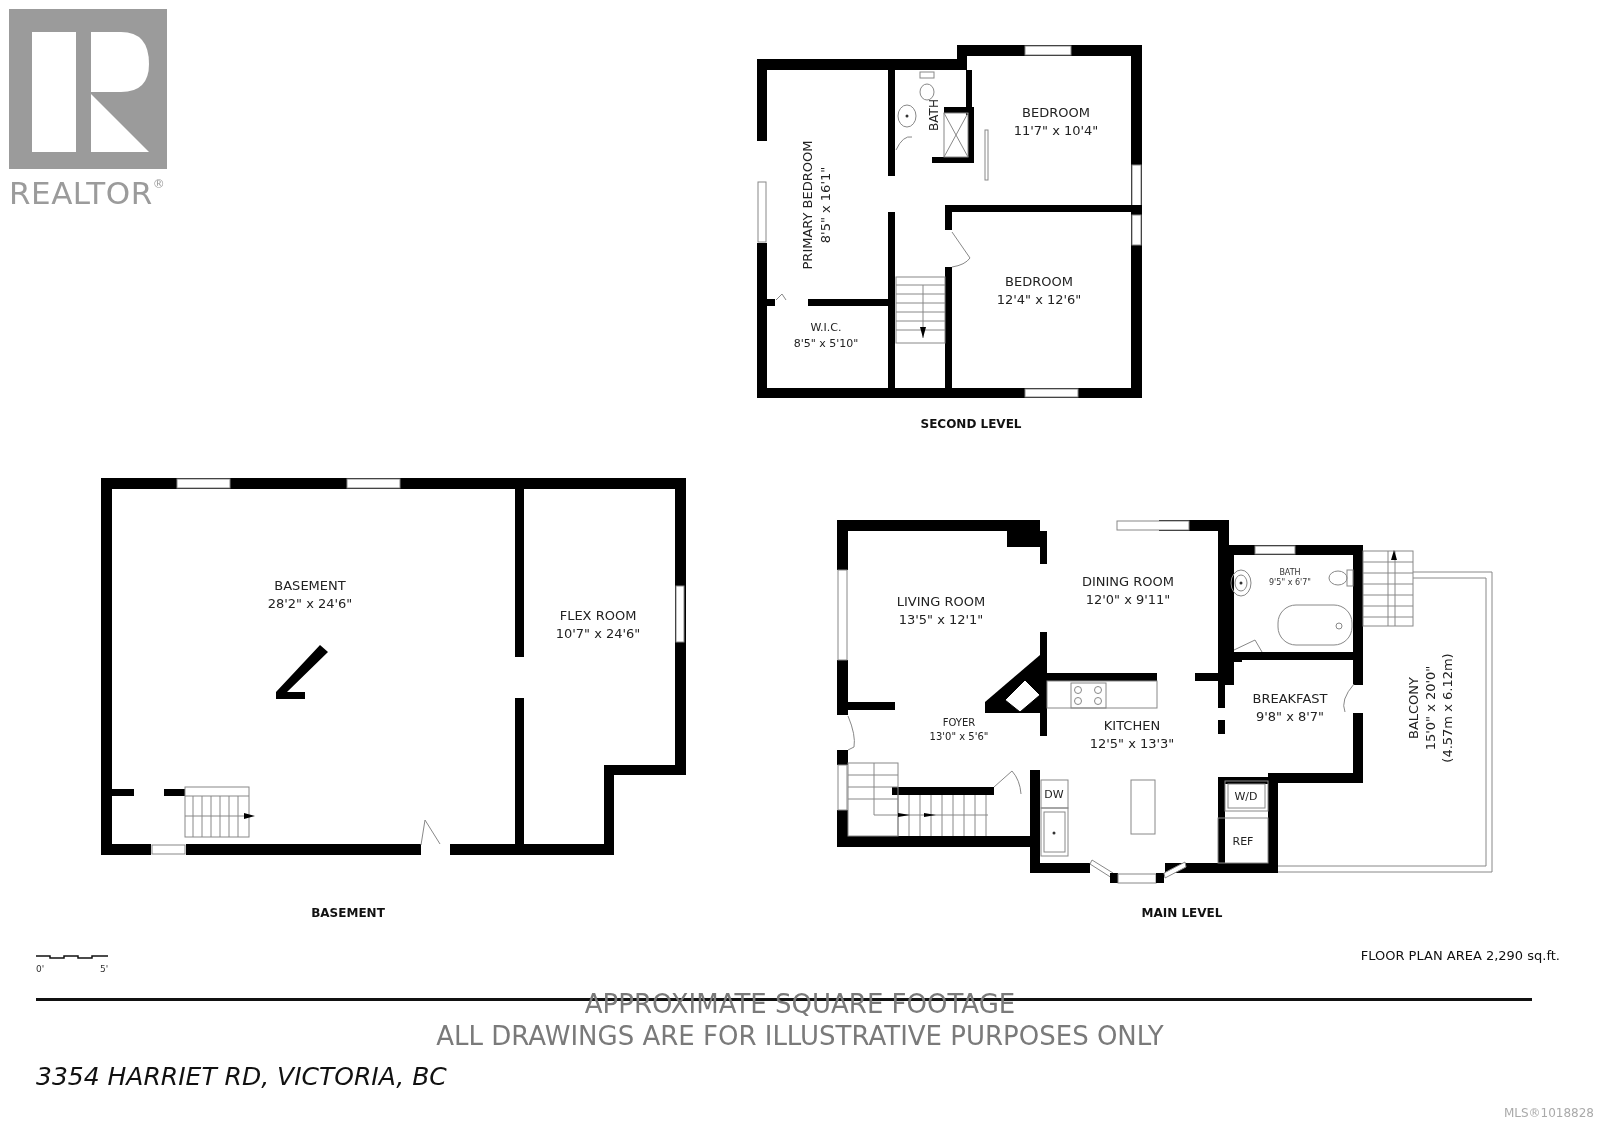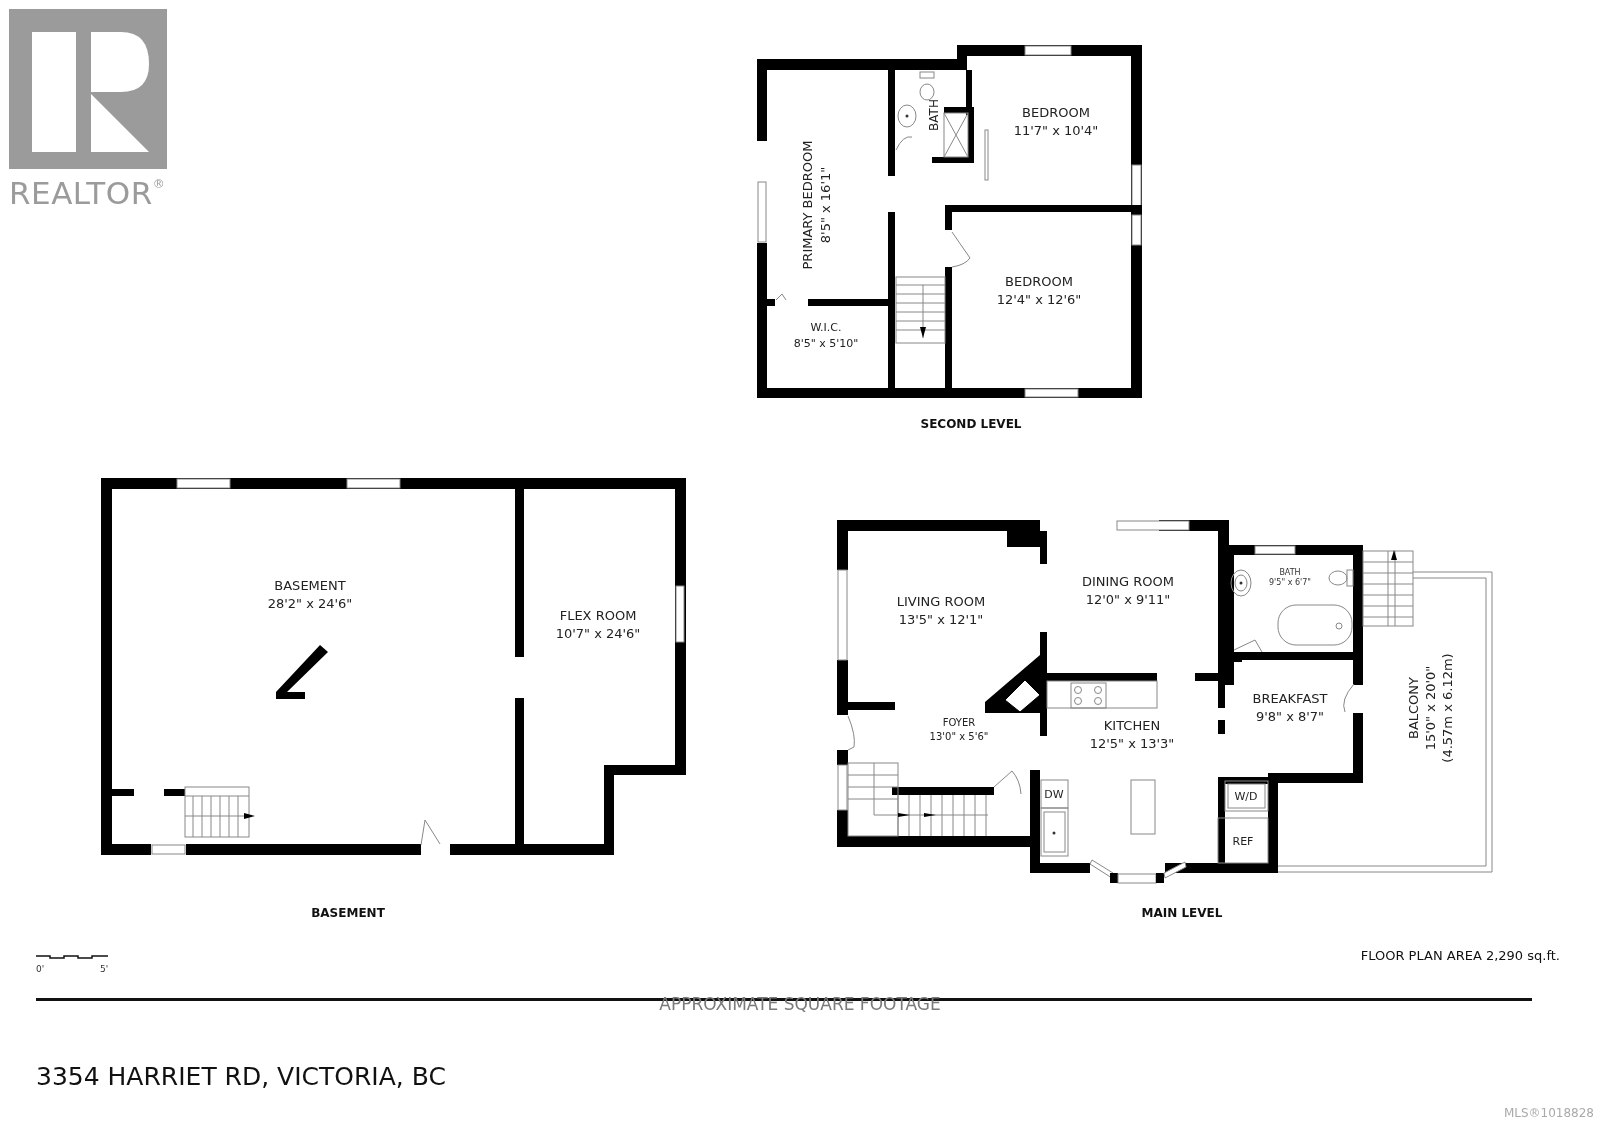--- a/index.html
+++ b/index.html
@@ -15,22 +15,22 @@
     .winfill { fill: #fff; stroke: #888; stroke-width: 1; }
     .room-label { font-family: "DejaVu Sans", sans-serif; font-size: 13px; fill: #222; text-anchor: middle; }
     .small-label { font-family: "DejaVu Sans", sans-serif; font-size: 10px; fill: #222; text-anchor: middle; }
     .tiny-label { font-family: "DejaVu Sans", sans-serif; font-size: 8px; fill: #333; text-anchor: middle; }
     .level-label { font-family: "DejaVu Sans", sans-serif; font-size: 12px; font-weight: bold; fill: #111; text-anchor: middle; }
     #scale { left: 36px; top: 954px; width: 80px; height: 24px; }
     #scale .lbl0 { position: absolute; left: 0; top: 10px; font-size: 9px; color: #333; }
     #scale .lbl5 { position: absolute; left: 64px; top: 10px; font-size: 9px; color: #333; }
     #area { right: 40px; top: 948px; font-size: 13px; color: #111; text-align: center; }
     #rule { left: 36px; top: 998px; width: 1496px; height: 3px; background: #111; }
-    #disc-wrap { left: 0; top: 988px; width: 1600px; text-align: center; color: #7a7a7a; font-size: 17px; line-height: 32px; }
-    #address { left: 36px; top: 1062px; font-size: 25px; color: #111; }
+    #disc-wrap { left: 0; top: 988px; width: 1600px; text-align: center; color: #7a7a7a; font-size: 26px; line-height: 32px; }
+    #address { left: 36px; top: 1062px; font-size: 25px; color: #111; font-style: italic; }
     #mls { right: 6px; top: 1106px; font-size: 12px; color: #aaa; margin-left: 48px; }
   </style>
 </head>
 <body>
 
 <div id="logo" class="abs">
   <div class="box">
     <svg width="158" height="160" viewBox="0 0 158 160">
       <rect x="23" y="23" width="44" height="120" fill="#fff"></rect>
       <path d="M82 23 L112 23 Q140 23 140 55 Q140 83 112 83 L82 83 Z" fill="#fff"></path>
@@ -303,17 +303,18 @@
   <span class="lbl0">0'</span>
   <span class="lbl5">5'</span>
 </div>
 
 <div id="area" class="abs">FLOOR PLAN AREA 2,290 sq.ft.</div>
 
 <div id="rule" class="abs"></div>
 
 <div id="disc-wrap" class="abs">
   <div style="margin-top:0">APPROXIMATE SQUARE FOOTAGE</div>
+  <div>ALL DRAWINGS ARE FOR ILLUSTRATIVE PURPOSES ONLY</div>
 </div>
 
 <div id="address" class="abs">3354 HARRIET RD, VICTORIA, BC</div>
 
 <div id="mls" class="abs">MLS®1018828</div>
 
 </body></html>

